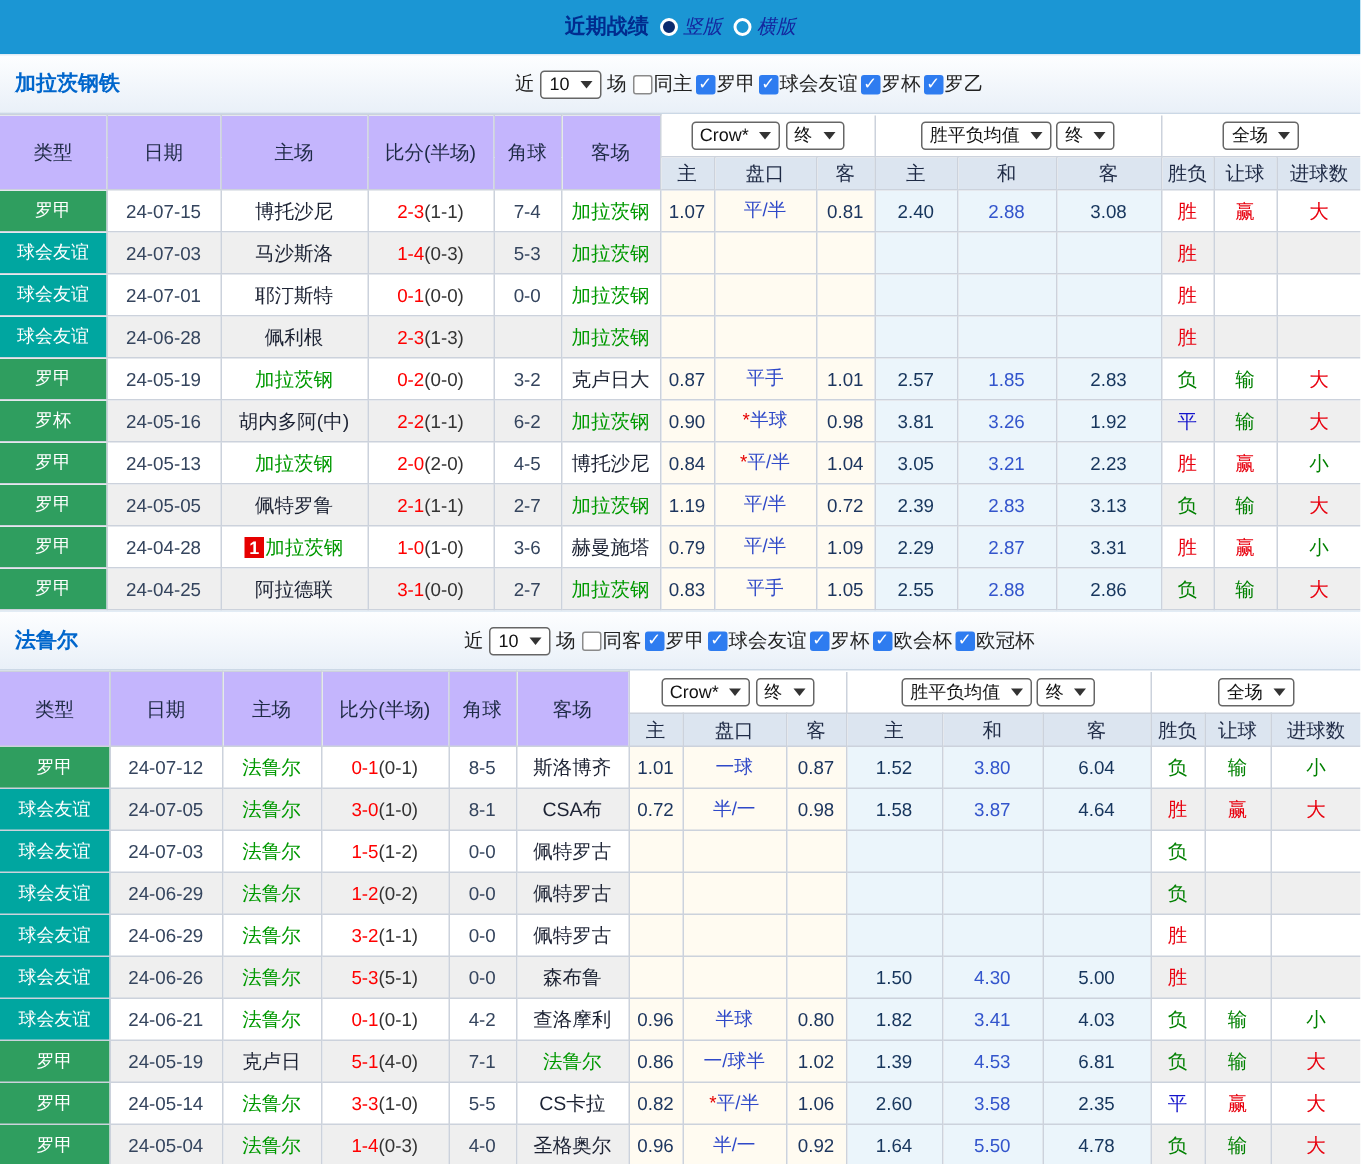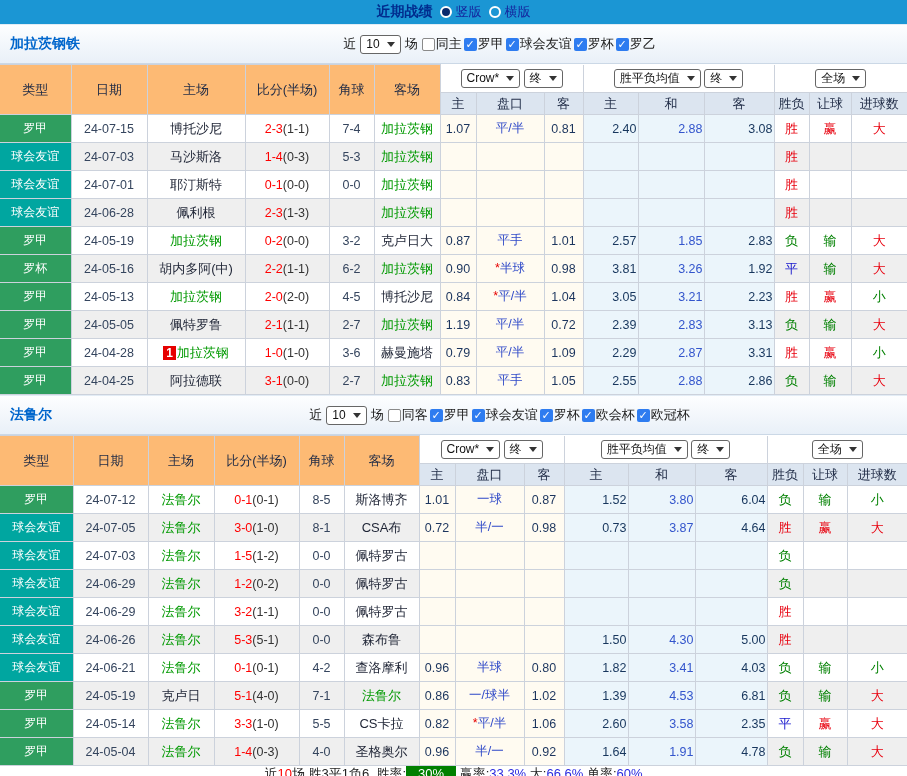--- a/index.html
+++ b/index.html
@@ -4,25 +4,25 @@
 <style>
   * { box-sizing: border-box; }
   html,body { margin:0; padding:0; }
   body {
     width:907px;
     font-family:"Liberation Sans","DejaVu Sans",sans-serif;
     background:#fff; color:#222; font-size:12px;
   }
   
   .topbar{
-    height:24px; background:#1B96D4;
+    height:36px; background:#1B96D4;
     display:flex; align-items:center; justify-content:center; gap:7px;
   }
   .topbar .title{ color:#012C8E; font-weight:bold; font-size:14px; }
-  .radio-opt{ display:flex; align-items:center; gap:4px; cursor:default; }
+  .radio-opt{ display:flex; align-items:center; gap:4px; cursor:default;font-style:italic; }
   .radio{ width:12px; height:12px; border-radius:50%; border:2px solid #fff; display:inline-block; }
   .radio.sel{ background:#0A2A6E; }
   .radio.unsel{ background:transparent; }
   .radio-label{ color:#14279E; font-size:13px; }
   
   .section-header{
     height:40px; position:relative;
     background:linear-gradient(#FDFEFF,#E9F0F8);
     border-bottom:1px solid #CBD8E6; border-top:1px solid #E2ECF5;
     display:flex; align-items:center; justify-content:center;
@@ -48,39 +48,39 @@
   
   table.match-table{ border-collapse:collapse; table-layout:fixed; width:907px; }
   .match-table th,.match-table td{
     border:1px solid #CCD2DC; text-align:center; padding:0 1px;
     overflow:hidden; white-space:nowrap;
   }
   .match-table th:first-child,.match-table td:first-child{ border-left:none; }
   .match-table th:last-child,.match-table td:last-child{ border-right:none; }
   thead tr.h1{ height:28px; }
   thead tr.h2{ height:22px; }
-  th.lh{ background:#fdba74; font-weight:normal; font-size:13px; color:#1E2A45; }
+  th.lh{ background:#c4b5fd; font-weight:normal; font-size:13px; color:#1E2A45; }
   th.grp{ background:#fff; font-weight:normal; border-top:none;margin-left:45px; }
   th.sh{ background:#DCE5F0; font-weight:normal; font-size:13px; color:#1E2A45; }
   tbody tr{ height:28px; }
   tbody td{ font-size:12.5px; }
   tbody tr:nth-child(even) td.plain{ background:#EFEFEF; }
   td.type{ color:#fff; font-size:12px; }
   .lg-green{ background:#2F9E5F; }
   .lg-teal{ background:#00A6A0; }
   td.dt{ color:#35455E; }
   td.team{ font-size:13px; color:#1D2334; }
   .hl{ color:#009900; }
   .badge1{ background:#E60000; color:#fff; font-weight:bold; padding:0 3px; margin-right:1px; font-size:12px; }
   .ft{ color:#FF0000; }
   .ht{ color:#333; }
   td.crow{ background:#FFFBF1; color:#1C355E; }
   .hcap{ color:#2F49C8; }
   .star{ color:#E60000; }
-  td.avg{ background:#EBF5FB;text-align:right; }
+  td.avg{ background:#EBF5FB; }
   td.aside{ color:#17365D; }
   td.amid{ color:#3355CC; }
   td.rs{ font-size:13px; }
   .c-red{ color:#E8000E; }
   .c-grn{ color:#008000; }
   .c-blu{ color:#1414CC; }
   
   .summary{ text-align:center; font-size:13px; color:#222; }
   .summary.s1{ height:20px; line-height:20px; }
   .summary.s2{ height:16px; line-height:15px; }
@@ -484,21 +484,21 @@
         <tr>
           <td class="type lg-teal">球会友谊</td>
           <td class="dt plain">24-07-05</td>
           <td class="team plain"><span class="hl">法鲁尔</span></td>
           <td class="plain"><span class="ft">3-0</span><span class="ht">(1-0)</span></td>
           <td class="dt plain">8-1</td>
           <td class="team plain"><span>CSA布</span></td>
           <td class="crow">0.72</td>
           <td class="crow"><span class="hcap">半/一</span></td>
           <td class="crow">0.98</td>
-          <td class="avg aside">0.73</td>
+          <td class="avg aside">1.58</td>
           <td class="avg amid">3.87</td>
           <td class="avg aside">4.64</td>
           <td class="rs plain c-red">胜</td>
           <td class="rs plain c-red">赢</td>
           <td class="rs plain c-red">大</td>
         </tr>
         <tr>
           <td class="type lg-teal">球会友谊</td>
           <td class="dt plain">24-07-03</td>
           <td class="team plain"><span class="hl">法鲁尔</span></td>
@@ -621,21 +621,21 @@
           <td class="type lg-green">罗甲</td>
           <td class="dt plain">24-05-04</td>
           <td class="team plain"><span class="hl">法鲁尔</span></td>
           <td class="plain"><span class="ft">1-4</span><span class="ht">(0-3)</span></td>
           <td class="dt plain">4-0</td>
           <td class="team plain"><span>圣格奥尔</span></td>
           <td class="crow">0.96</td>
           <td class="crow"><span class="hcap">半/一</span></td>
           <td class="crow">0.92</td>
           <td class="avg aside">1.64</td>
-          <td class="avg amid">1.91</td>
+          <td class="avg amid">5.50</td>
           <td class="avg aside">4.78</td>
           <td class="rs plain c-grn">负</td>
           <td class="rs plain c-grn">输</td>
           <td class="rs plain c-red">大</td>
         </tr>
       </tbody>
     </table>
   <div class="summary s2"><span>近</span><span class="seg-red">10</span><span>场,胜3平1负6, 胜率:</span><span class="seg-badge-green">30%</span><span> 赢率:</span><span class="seg-blue">33.3%</span><span> 大:</span><span class="seg-blue">66.6%</span><span> 单率:</span><span class="seg-blue">60%</span></div>
 </div>
 

